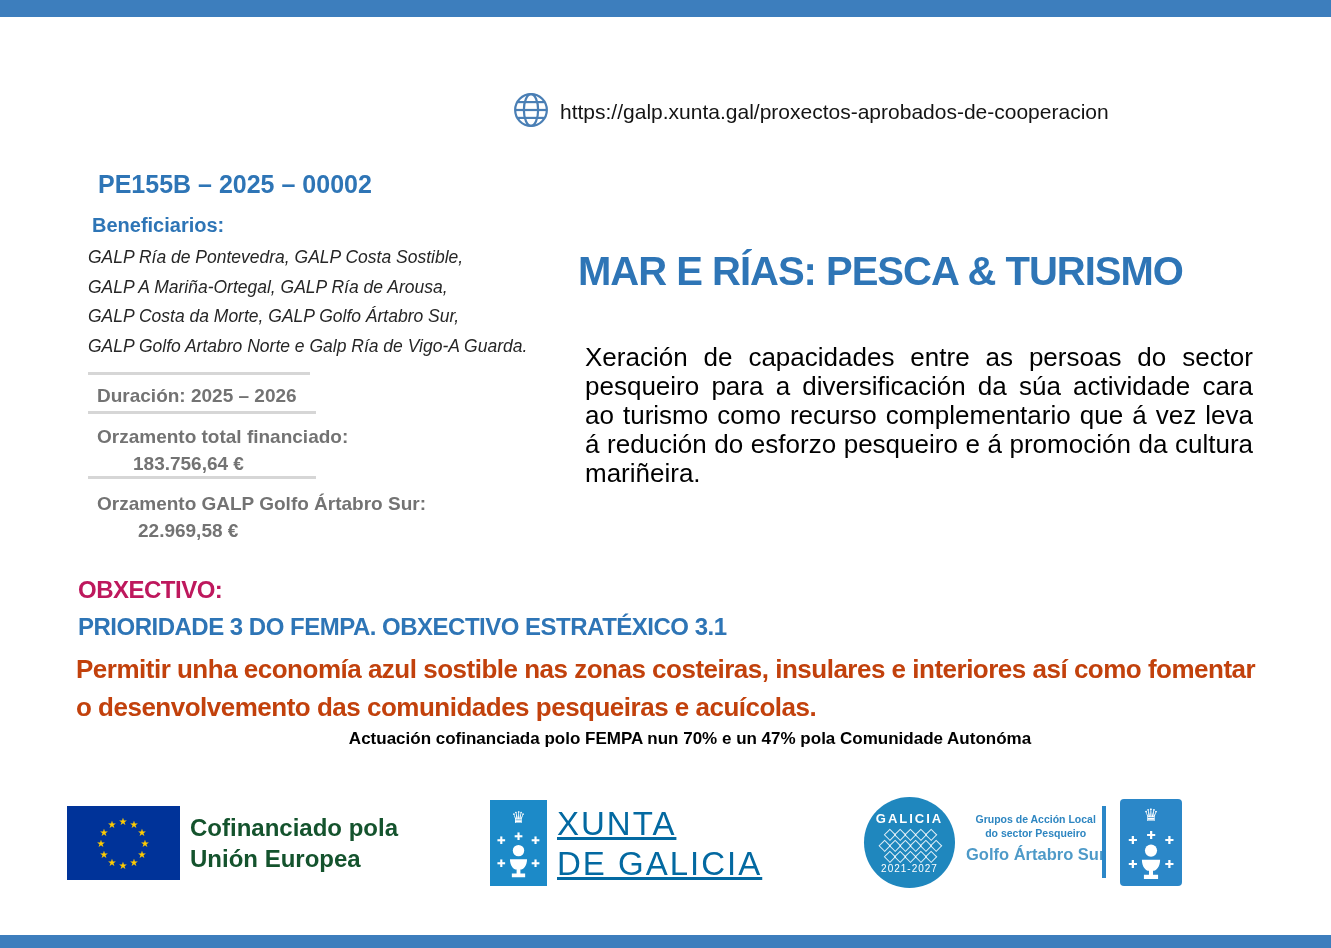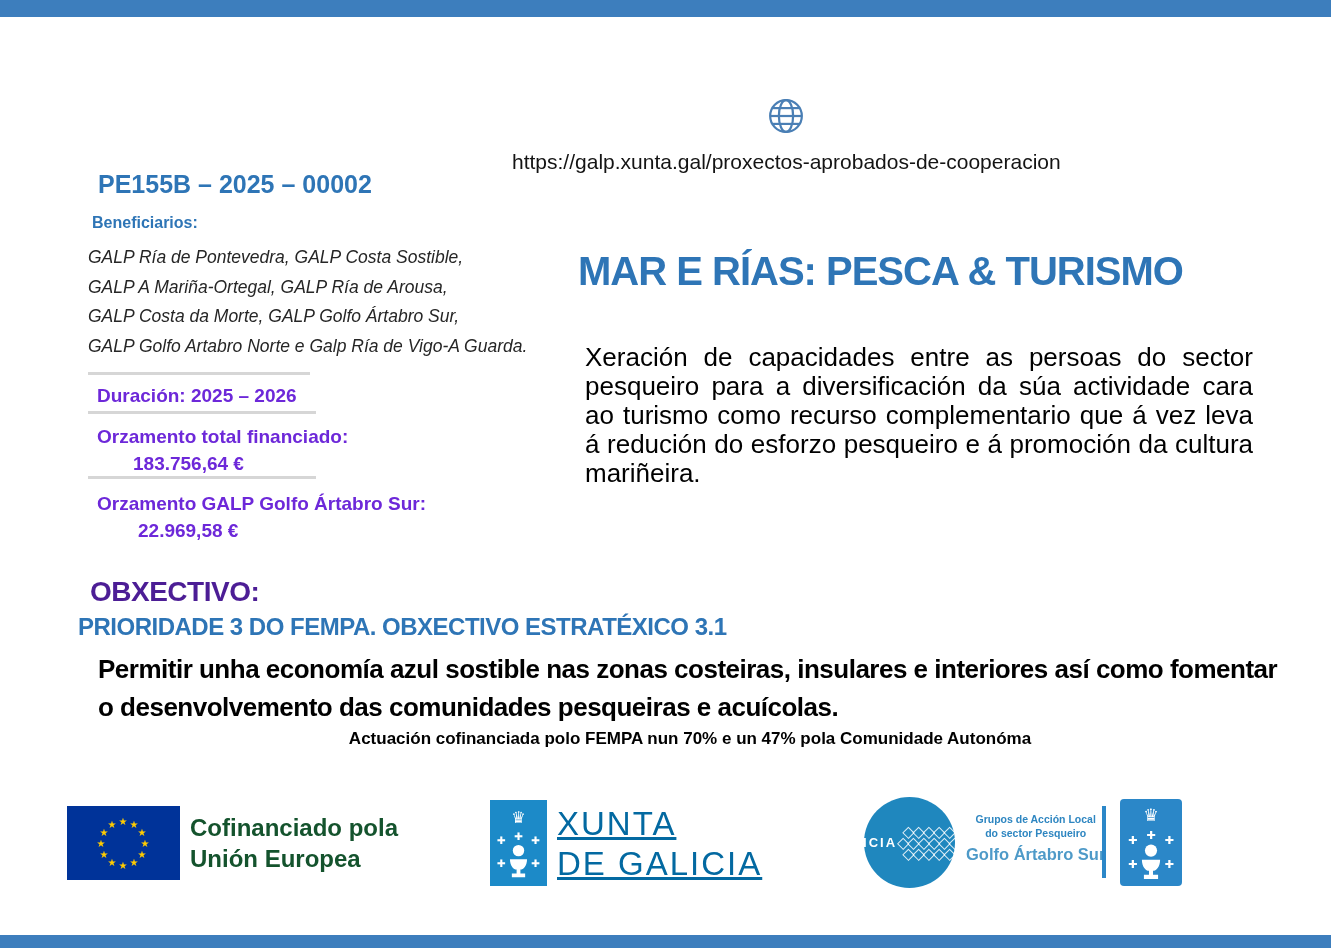--- a/index.html
+++ b/index.html
@@ -4,64 +4,64 @@
 <style>
   html,body{margin:0;padding:0;background:#fff;}
   .page{position:relative;width:1331px;height:948px;background:#ffffff;
         font-family:"Liberation Sans",sans-serif;overflow:hidden;}
 
   .accent-bar{position:absolute;left:0;right:0;background:#3d7ebd;}
   .accent-bar.top{top:0;height:17px;}
   .accent-bar.bottom{bottom:0;height:13px;}
 
   
-  .url-row{position:absolute;top:96px;left:512px;display:flex;align-items:center;gap:10px;flex-direction:column;}
+  .url-row{position:absolute;top:90px;left:512px;display:flex;align-items:center;gap:10px;}
   .url-text{font-size:21px;color:#141414;}
 
   
   .code{position:absolute;top:170px;left:98px;font-size:25px;font-weight:bold;color:#2e75b6;}
-  .benef-label{position:absolute;top:214px;left:92px;font-size:16px;font-weight:bold;color:#2e75b6;}
+  .benef-label{position:absolute;top:214px;left:92px;font-size:20px;font-weight:bold;color:#2e75b6;}
   .benef-lines{position:absolute;top:243px;left:88px;font-size:17.5px;font-style:italic;
                color:#262626;line-height:29.5px;}
   .sep{position:absolute;height:3px;background:#d6d6d6;}
   .sep.s1{top:372px;left:88px;width:222px;}
   .sep.s2{top:411px;left:88px;width:228px;}
   .sep.s3{top:476px;left:88px;width:228px;}
-  .blue-label{position:absolute;font-size:19px;font-weight:bold;color:#6d28d9;white-space:nowrap;}
+  .blue-label{position:absolute;font-size:19px;font-weight:bold;color:#737373;white-space:nowrap;}
   .duracion{top:385px;left:97px;}
   .orz1-label{top:426px;left:97px;}
   .orz1-value{top:453px;left:133px;}
   .orz2-label{top:493px;left:97px;}
   .orz2-value{top:520px;left:138px;}
 
   
   .title{position:absolute;top:249px;left:578px;font-size:40px;font-weight:bold;
          color:#2e75b6;letter-spacing:-1px;white-space:nowrap;}
   .desc{position:absolute;top:343px;left:585px;width:668px;font-size:26px;color:#000;
         line-height:29px;text-align:justify;}
 
   
-  .obx-label{position:absolute;top:576px;left:90px;font-size:28px;font-weight:bold;
-             color:#4c1d95;letter-spacing:-0.5px;}
+  .obx-label{position:absolute;top:576px;left:78px;font-size:24px;font-weight:bold;
+             color:#be185d;letter-spacing:-0.5px;}
   .prioridade{position:absolute;top:613px;left:78px;font-size:24px;font-weight:bold;
               color:#2e75b6;letter-spacing:-0.5px;}
   .obx-text{position:absolute;top:650px;left:76px;width:1200px;font-size:26px;font-weight:bold;
-            color:#000000;letter-spacing:-0.5px;line-height:38px;margin-left:22px;}
+            color:#c2410c;letter-spacing:-0.5px;line-height:38px;}
   .footnote{position:absolute;top:729px;left:100px;width:1180px;text-align:center;
             font-size:17px;font-weight:bold;color:#000;}
 
   
   .eu-logo{position:absolute;top:806px;left:67px;}
   .eu-text{position:absolute;top:812px;left:190px;font-size:24px;font-weight:bold;
            color:#14532d;line-height:31px;}
   .xunta-emblem{position:absolute;top:800px;left:490px;width:57px;height:86px;background:#1c8ac8;}
   .xunta-text{position:absolute;top:804px;left:557px;font-size:33px;color:#0369a1;
               letter-spacing:2px;line-height:40px;font-weight:400;text-decoration:underline;}
   .galp-badge{position:absolute;top:797px;left:864px;width:91px;height:91px;border-radius:50%;
-              background:#1f87be;display:flex;flex-direction:row;align-items:center;
+              background:#1f87be;display:flex;flex-direction:column;align-items:center;
               justify-content:center;color:#fff;}
   .galp-badge .b-top{font-size:13px;font-weight:bold;letter-spacing:2px;}
   .galp-badge .net{font-size:16px;line-height:11px;letter-spacing:-2px;color:rgba(255,255,255,0.9);
                    text-align:center;margin:2px 0;}
   .galp-badge .b-bottom{font-size:10px;letter-spacing:1px;}
   .galp-textblock{position:absolute;top:812px;left:966px;color:#2e86c1;}
   .galp-textblock .small{font-size:10.5px;font-weight:bold;line-height:14px;text-align:center;}
   .galp-textblock .big{font-size:16.5px;font-weight:bold;color:#4e9ac8;margin-top:5px;}
   .galp-divider{position:absolute;top:806px;left:1102px;width:4px;height:72px;background:#2b87c8;}
   .shield{position:absolute;top:799px;left:1120px;width:62px;height:87px;background:#2b87c8;

